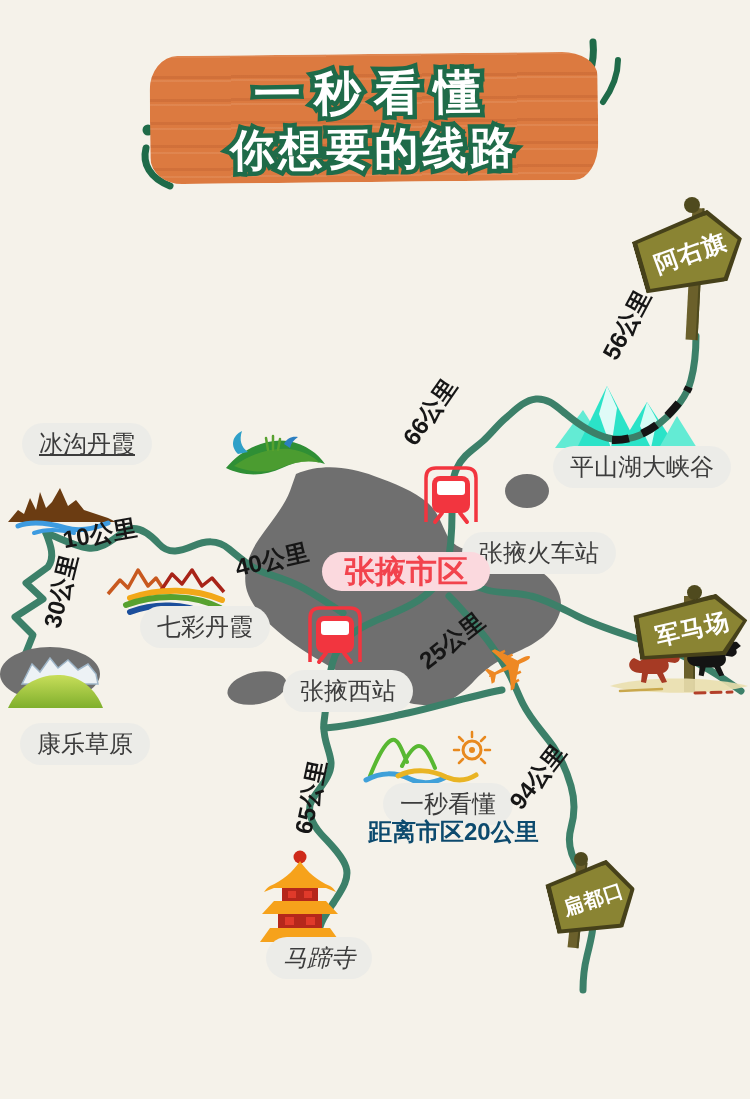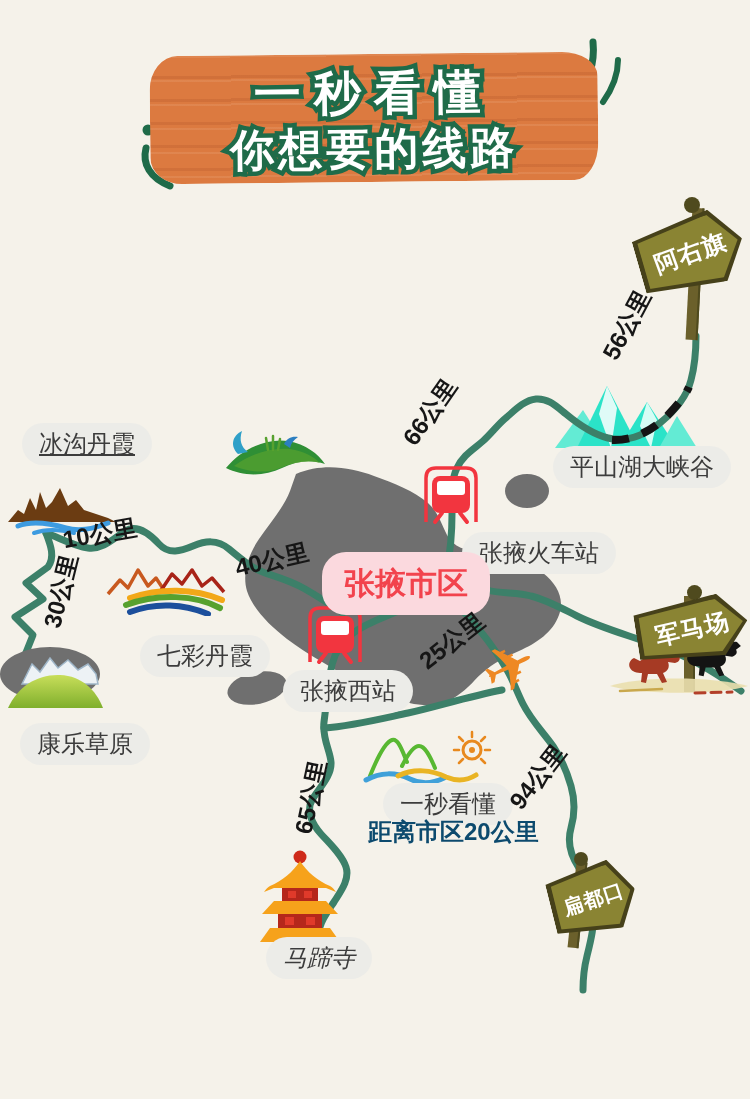--- a/index.html
+++ b/index.html
@@ -30,21 +30,21 @@
   #t2{top:66px;font-size:44px;letter-spacing:4px;}
 
   
   .pill{
     position:absolute;background:#ecece8;color:#3c3c3c;
     font-size:24px;font-weight:500;line-height:1;
     padding:9px 17px;border-radius:22px;white-space:nowrap;z-index:6;
   }
   .cityname{
     position:absolute;left:322px;top:552px;background:#fbd9de;color:#f2434d;
-    font-size:31px;font-weight:bold;line-height:1;padding:16px 22px;border-radius:24px;
+    font-size:31px;font-weight:bold;line-height:1;padding:4px 22px;border-radius:24px;
     white-space:nowrap;z-index:6;
   }
   .dist{
     position:absolute;color:#161616;font-size:24px;font-weight:600;white-space:nowrap;
     z-index:6;transform-origin:center;
   }
   .note{
     position:absolute;left:368px;top:816px;color:#0c4a6e;font-size:24px;font-weight:600;
     white-space:nowrap;z-index:6;
   }
@@ -236,21 +236,21 @@
     <rect x="14" y="14" width="38" height="37" rx="8" fill="#f2353f"></rect>
     <rect x="19" y="19" width="28" height="14" rx="3" fill="#ffffff"></rect>
     <path d="M24,51 L17,60 M42,51 L49,60" stroke="#f2353f" stroke-width="4" stroke-linecap="round"></path>
   </svg>
 
   <div id="plane" class="abs">✈</div>
 
   <div class="pill" style="left:22px;top:423px;text-decoration:underline;">冰沟丹霞</div>
   <div class="pill" style="left:553px;top:446px;">平山湖大峡谷</div>
   <div class="pill" style="left:462px;top:532px;">张掖火车站</div>
-  <div class="pill" style="left:140px;top:606px;margin-top:29px;">七彩丹霞</div>
+  <div class="pill" style="left:140px;top:606px;">七彩丹霞</div>
   <div class="pill" style="left:283px;top:670px;">张掖西站</div>
   <div class="pill" style="left:20px;top:723px;">康乐草原</div>
   <div class="pill" style="left:383px;top:783px;">一秒看懂</div>
   <div class="pill" style="left:266px;top:937px;font-style:italic;">马蹄寺</div>
   <div class="note">距离市区20公里</div>
 
   <div class="cityname">张掖市区</div>
 
   <div class="dist" style="left:627px;top:325px;transform:translate(-50%,-50%) rotate(-62deg);">56公里</div>
   <div class="dist" style="left:430px;top:412px;transform:translate(-50%,-50%) rotate(-55deg);">66公里</div>

